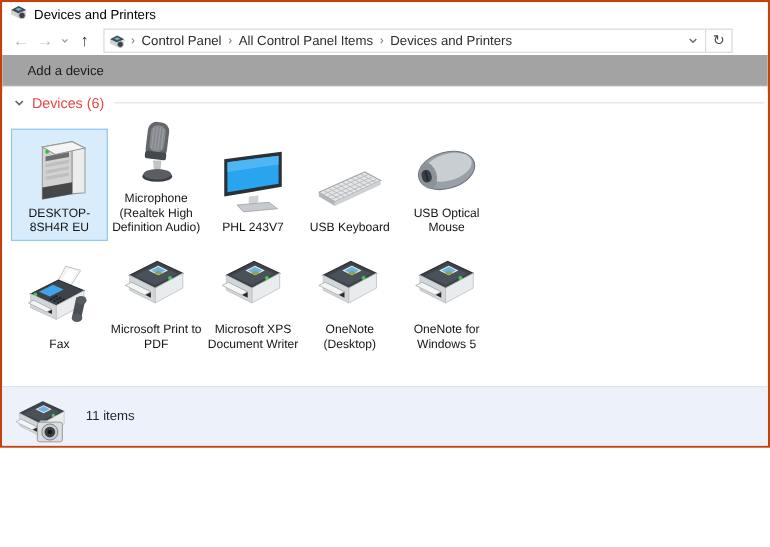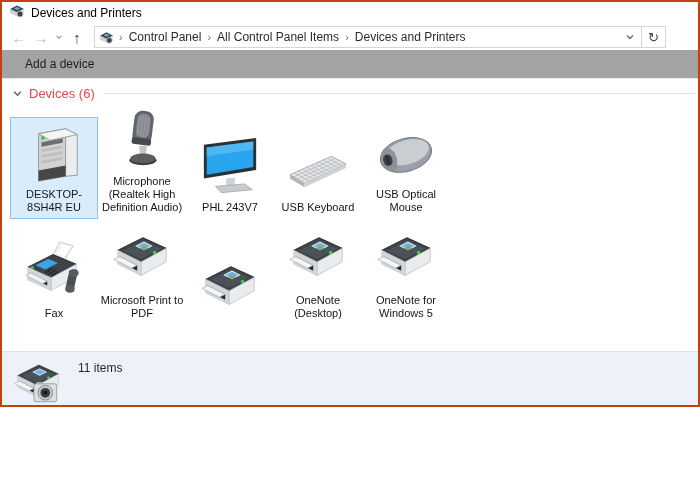--- a/index.html
+++ b/index.html
@@ -53,21 +53,21 @@
   }
   .tile.selected { background:#d9ecfb; border:1px solid #8ac4f2; }
   .tile .iconbox { width:64px; height:64px; display:flex; align-items:center; justify-content:center; }
   .tile .label { margin-top:3px; font-size:11px; line-height:13px; color:#151515; text-align:center; max-width:86px; }
   
   .details-pane {
     position:absolute; left:0; right:0; bottom:0; height:54px;
     background:#edf2fa; border-top:1px solid #d9e2f1; overflow:hidden;
   }
   .details-icon { position:absolute; left:10px; top:5px; }
-  .items-count { position:absolute; left:76px; top:9px; font-size:12px; color:#1f2430; }
+  .items-count { position:absolute; left:76px; top:19px; font-size:12px; color:#1f2430; }
 </style>
 </head>
 <body>
 
 <div class="window">
 
   <div class="titlebar">
     <span>
       <svg width="16" height="16" viewBox="0 0 16 16">
         <polygon points="1,6 8,2.5 15,6 8,9.5" fill="#454a50"></polygon>
@@ -294,20 +294,21 @@
             <polygon points="25,18.5 34,14 43,18.5 34,23" fill="#f2f3f4"></polygon>
             <polygon points="27,18.5 34,15 41,18.5 34,22" fill="#6db4e4"></polygon>
             <polygon points="30,20.8 34,18.6 38.5,20.9 34,22.8" fill="#82a757"></polygon>
             <circle cx="45" cy="25.5" r="1.9" fill="#3ecb52"></circle>
             <polygon points="31,35 57,21 57,35 31,49" fill="#e9ebed" stroke="#c0c3c6" stroke-width="0.8"></polygon>
             <polygon points="7,23 31,35 31,49 7,37" fill="#d3d6d9" stroke="#c0c3c6" stroke-width="0.8"></polygon>
             <polygon points="9,29.5 27,38.5 27,44 9,35" fill="#24292e"></polygon>
             <polygon points="3,32.5 21,41.5 27,38.5 9,29.5" fill="#f4f5f6" stroke="#aeb1b4" stroke-width="0.8"></polygon>
           </svg>
         </div>
+        <div class="label">Microsoft XPS Document Writer</div>
       </div>
 
       <div class="tile">
         <div class="iconbox">
           <svg width="62" height="62" viewBox="0 0 64 64">
             <polygon points="7,23 33,10 57,21 31,35" fill="#3e434a" stroke="#2a2f34" stroke-width="1"></polygon>
             <polygon points="12,23.5 33,13 52,21.5 31,32" fill="#4b5158"></polygon>
             <polygon points="25,18.5 34,14 43,18.5 34,23" fill="#f2f3f4"></polygon>
             <polygon points="27,18.5 34,15 41,18.5 34,22" fill="#6db4e4"></polygon>
             <polygon points="30,20.8 34,18.6 38.5,20.9 34,22.8" fill="#82a757"></polygon>

